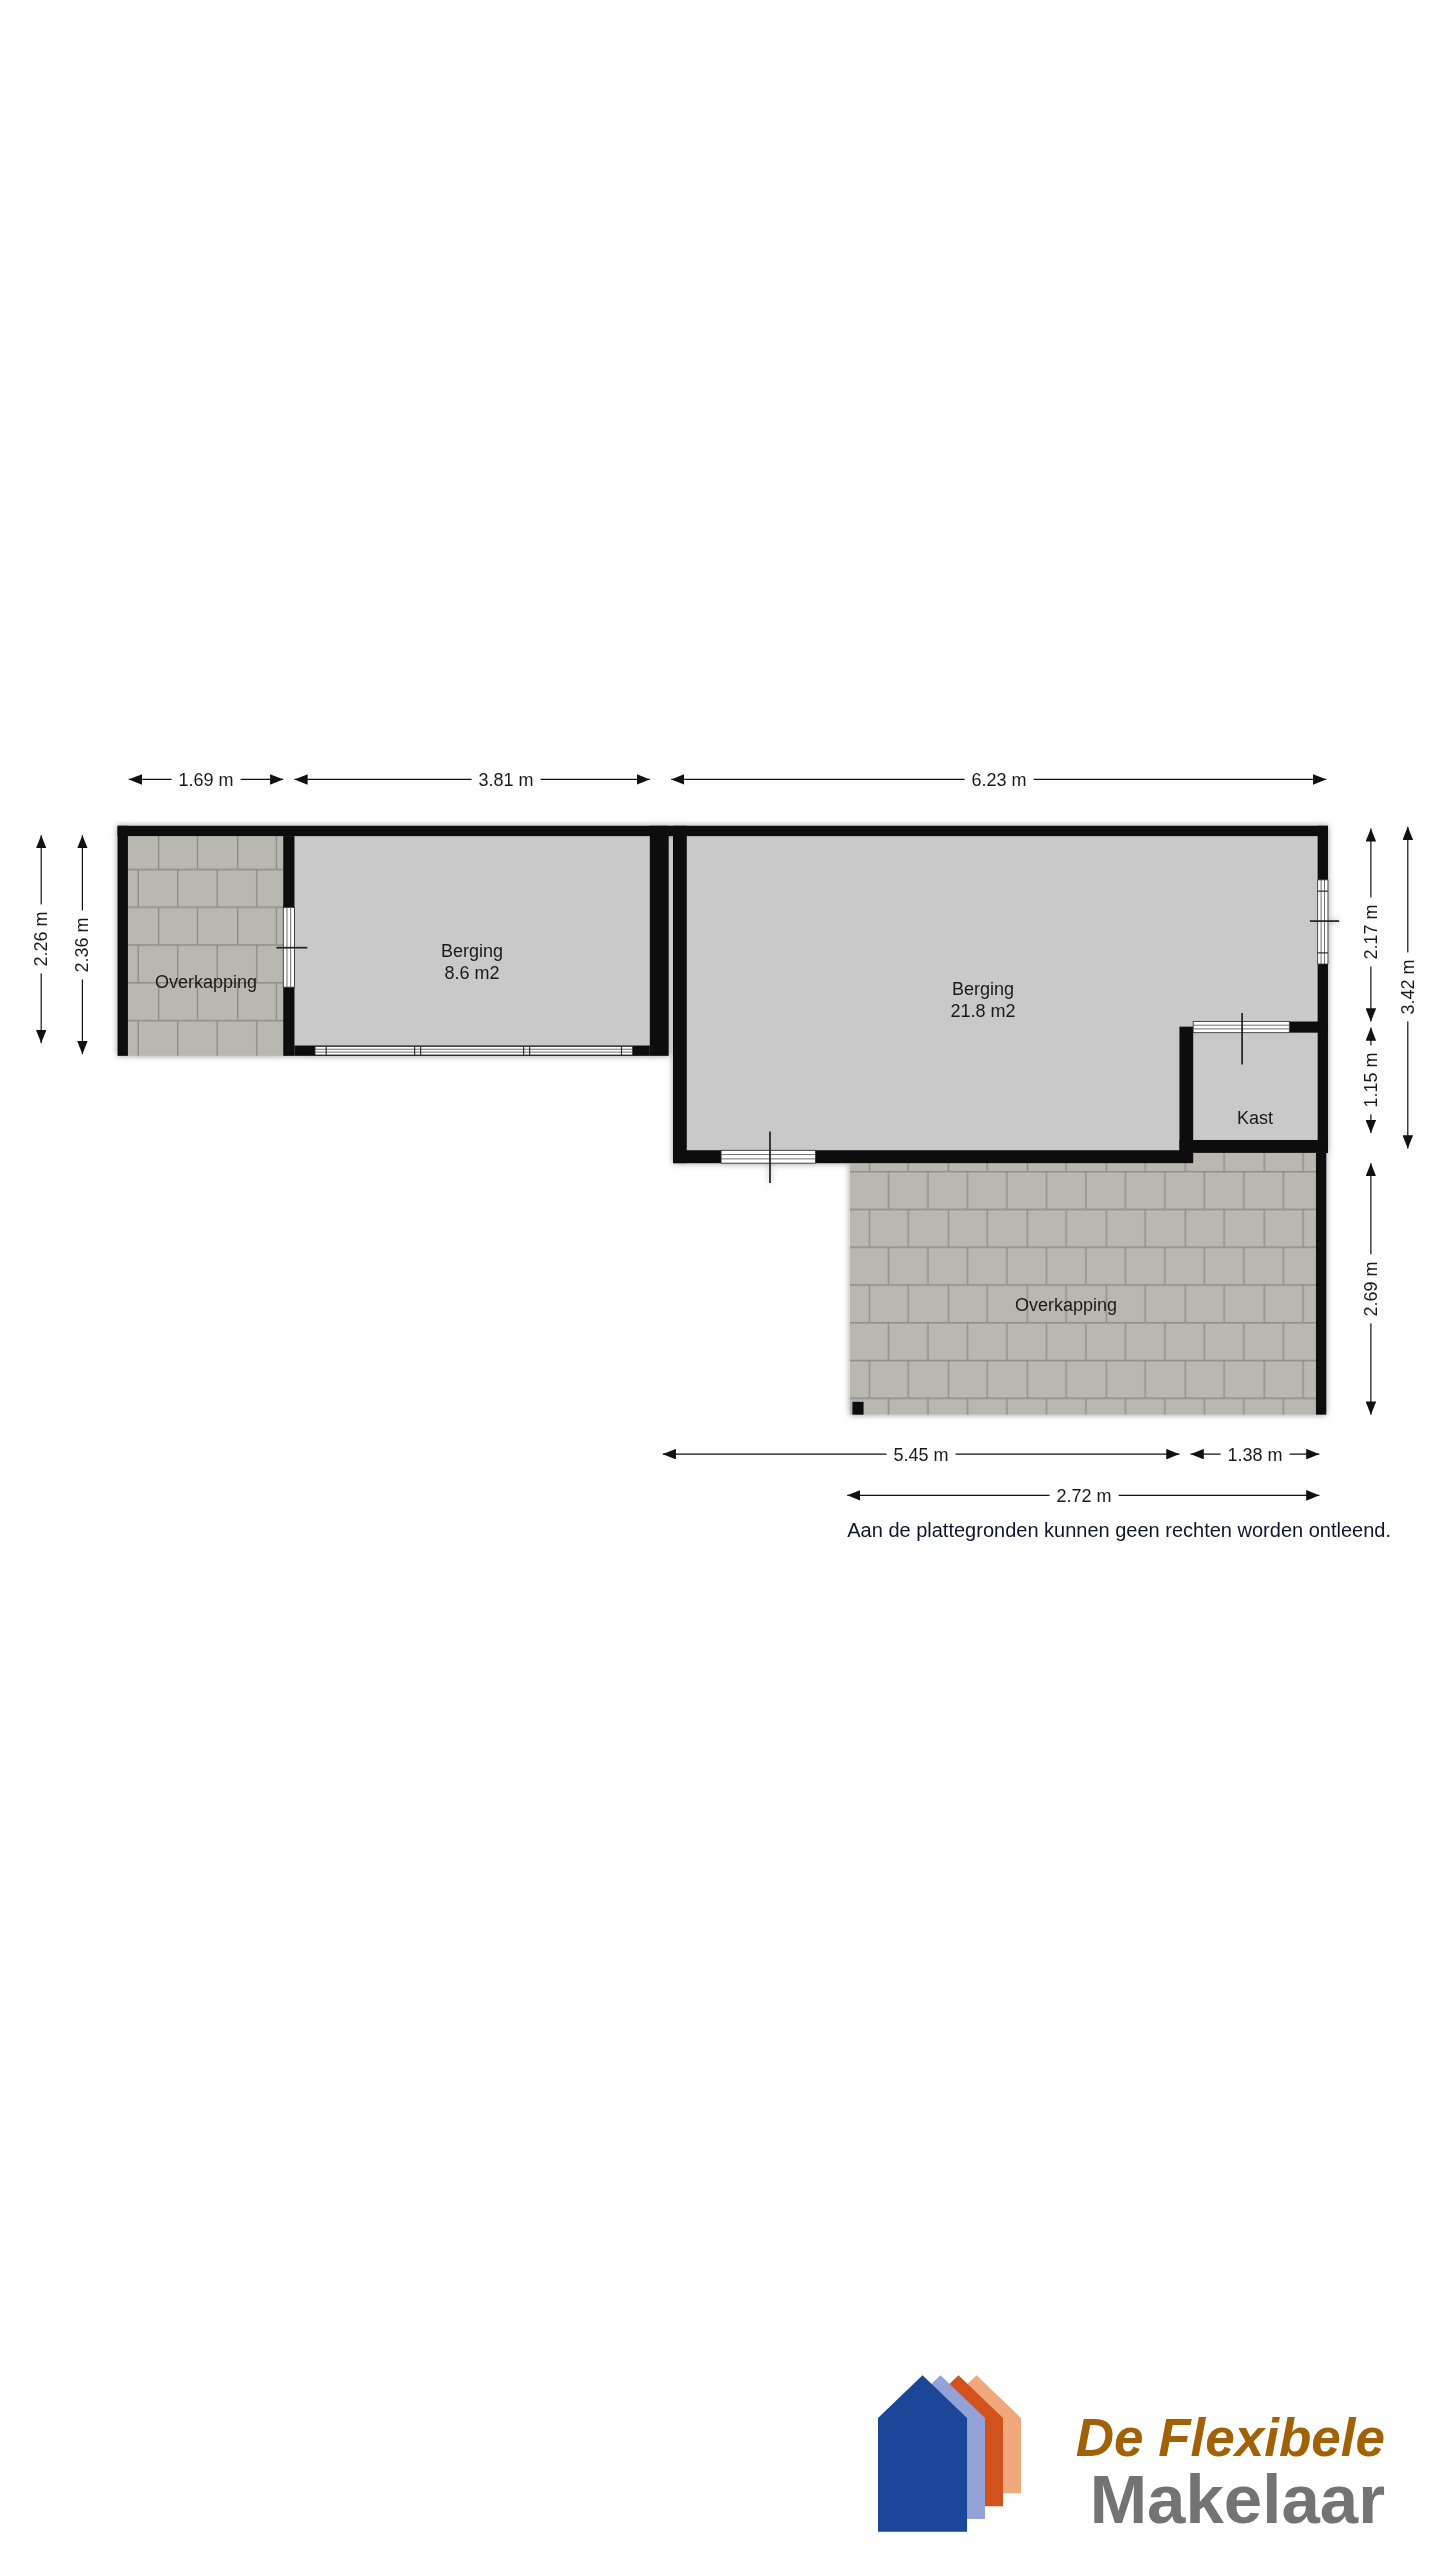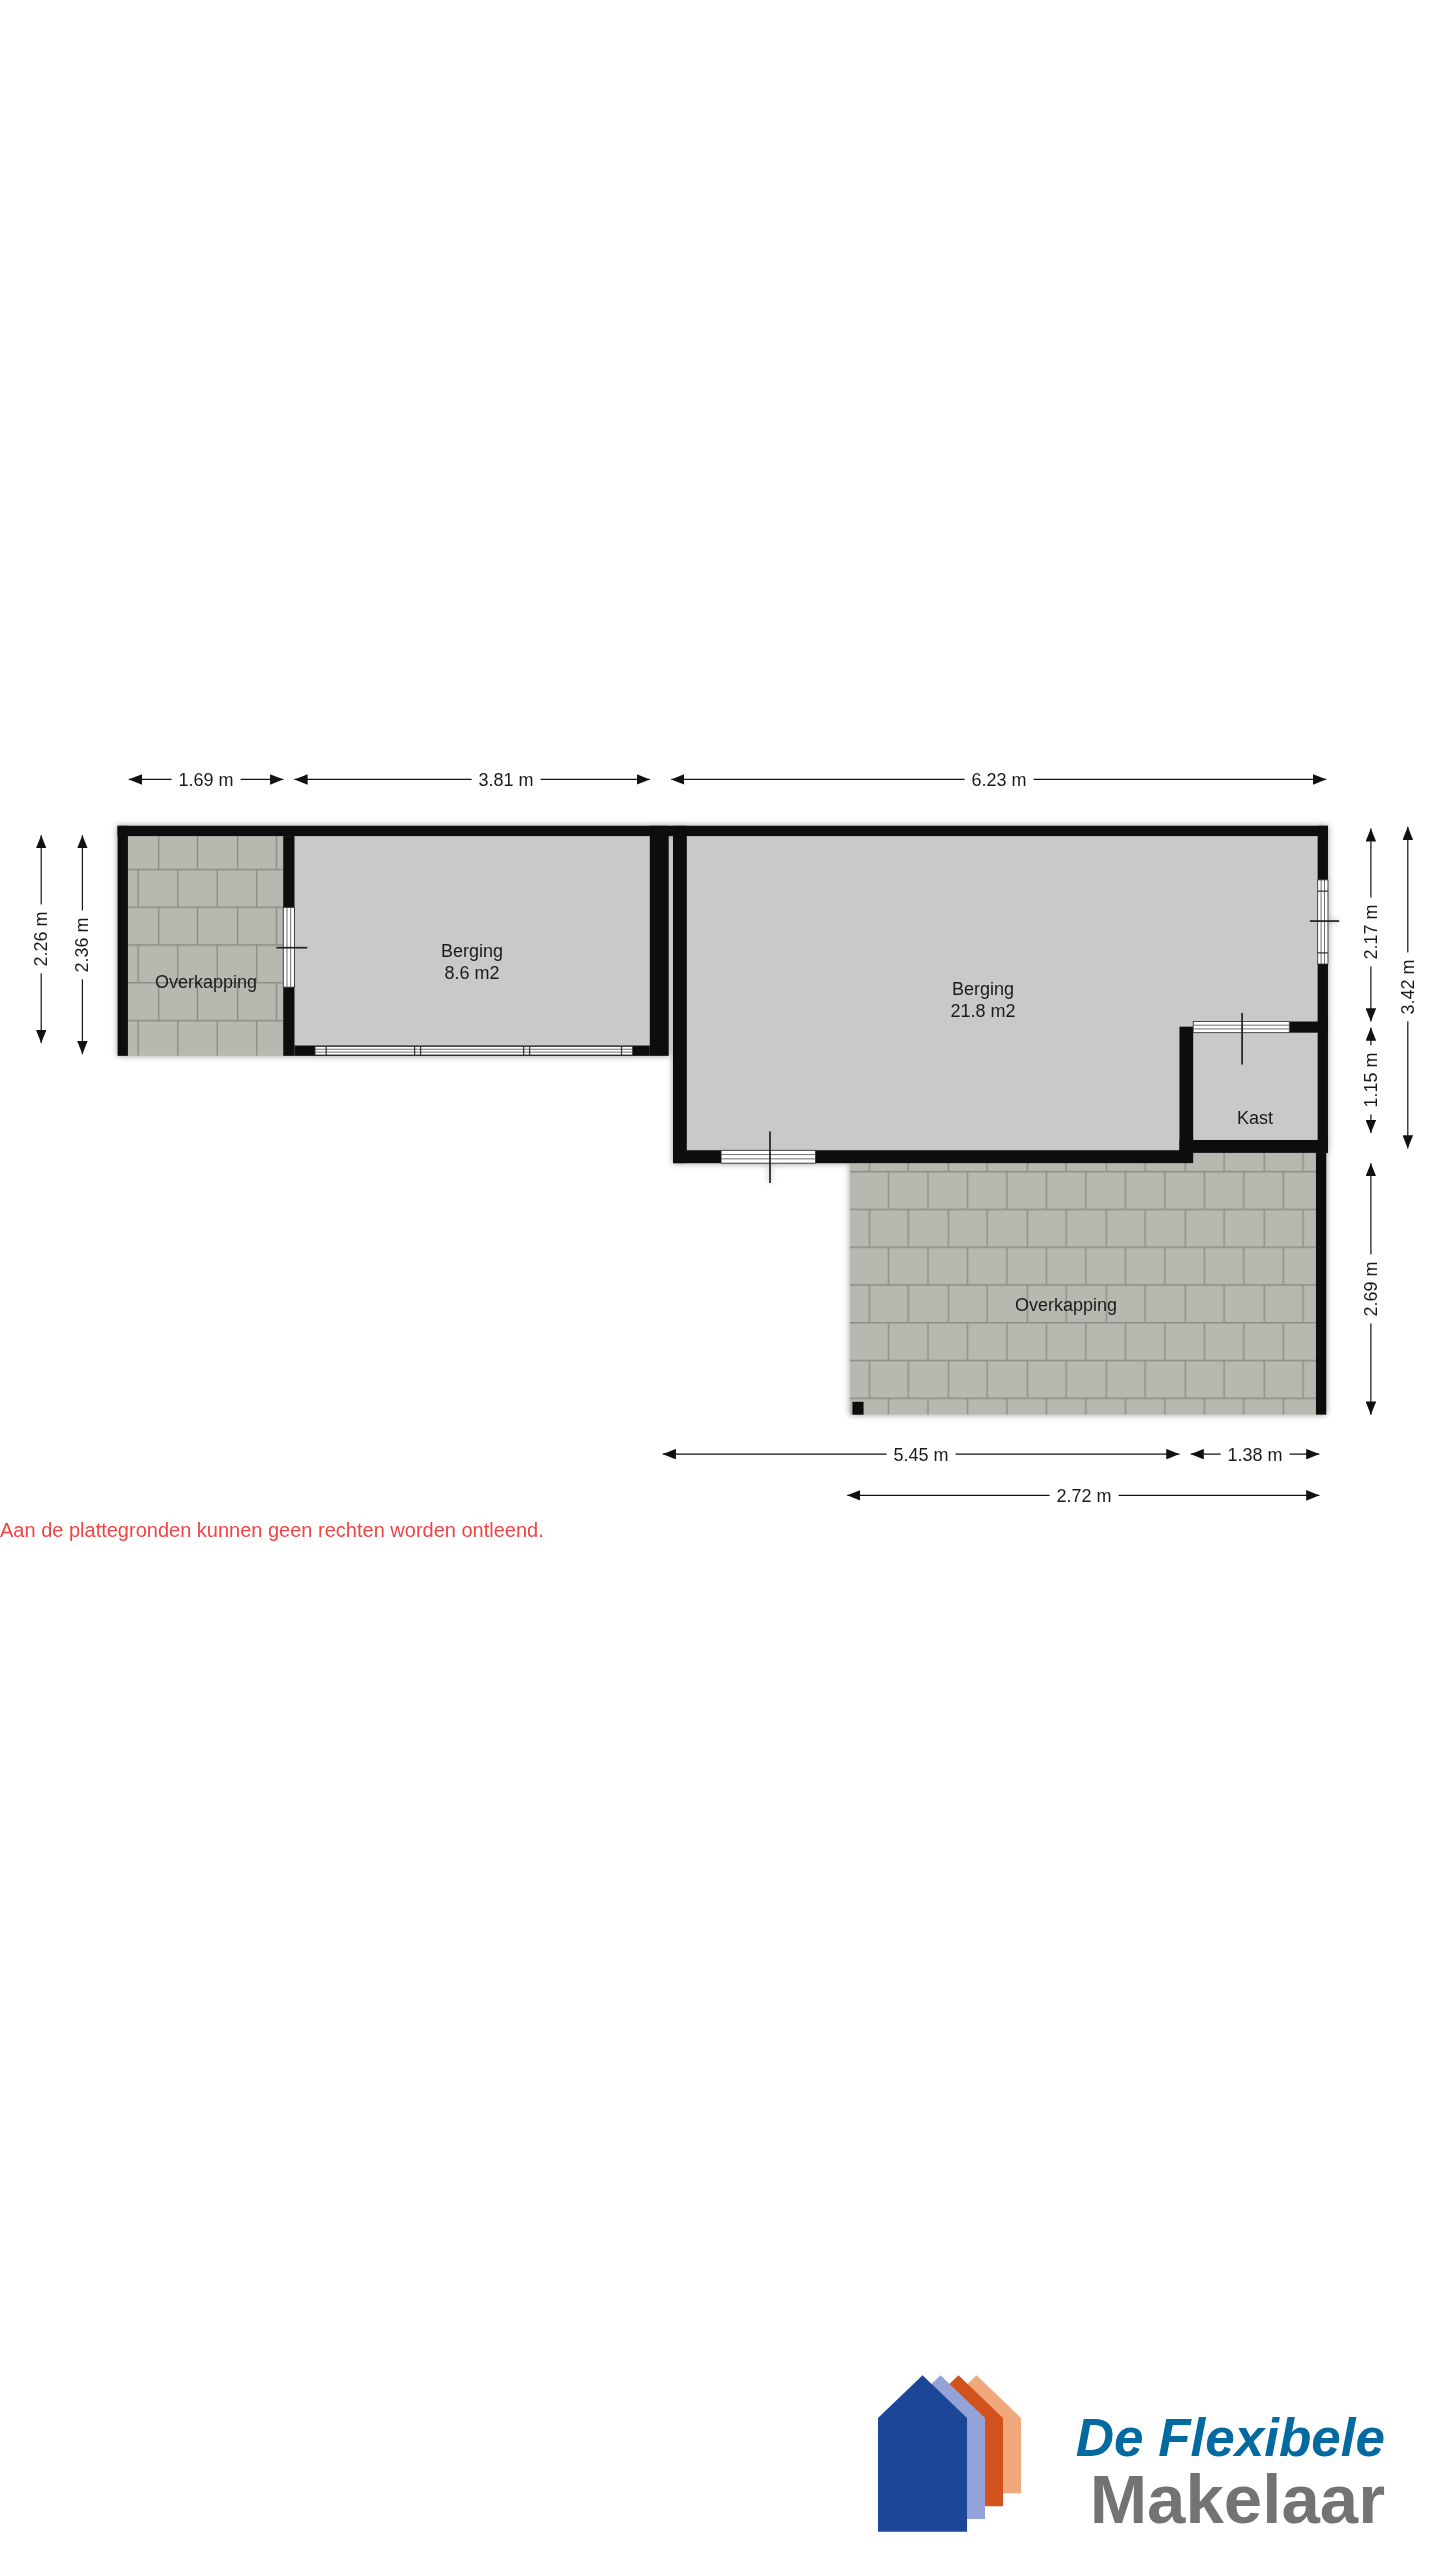--- a/index.html
+++ b/index.html
@@ -4,24 +4,24 @@
 <style>
   html,body{margin:0;padding:0;background:#ffffff;}
   #page{position:relative;width:1449px;height:2568px;background:#ffffff;overflow:hidden;
         font-family:"Liberation Sans", sans-serif;color:#1a1a1a;}
   svg{position:absolute;left:0;top:0;}
   .lbl{position:absolute;transform:translate(-50%,-50%);white-space:nowrap;
        font-size:18px;color:#1a1a1a;text-align:center;}
   .dim{background:#ffffff;padding:0 6.9px;line-height:20.6px;}
   .vdim{transform:translate(-50%,-50%) rotate(-90deg);}
   .room{line-height:21.5px;margin-top:35px;}
-  .disclaimer{position:absolute;left:0;top:1518px;width:1391px;text-align:left;
-              font-size:20px;line-height:25px;color:#ef4444;}
+  .disclaimer{position:absolute;left:0;top:1518px;width:1391px;text-align:right;
+              font-size:20px;line-height:25px;color:#0f172a;}
   .logo-text{position:absolute;right:64px;top:2409px;text-align:right;}
-  .logo-tagline{font-size:53px;line-height:57px;font-style:italic;font-weight:700;color:#0369a1;}
+  .logo-tagline{font-size:53px;line-height:57px;font-style:italic;font-weight:700;color:#a16207;}
   .logo-name{font-size:69px;line-height:67px;font-weight:700;color:#737373;letter-spacing:0px;}
 </style>
 </head>
 <body>
 
 <div id="page">
 
   <svg width="1449" height="1631" viewBox="0 0 1688 1900">
     <defs>
       <pattern id="tiles" width="92" height="88" patternUnits="userSpaceOnUse">

